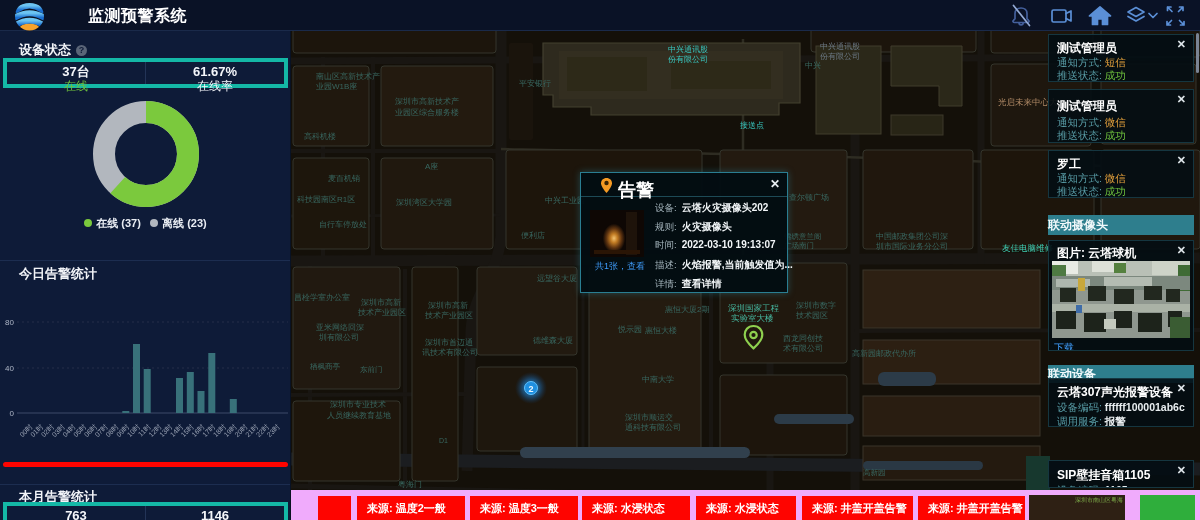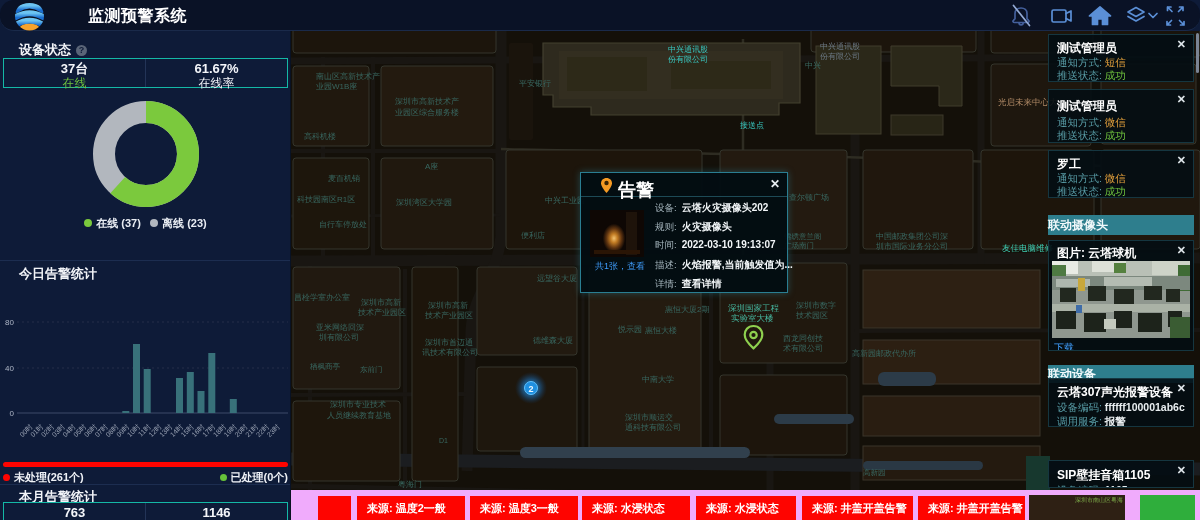--- a/index.html
+++ b/index.html
@@ -1,28 +1,28 @@
 <!DOCTYPE html>
 <html lang="zh"><head>
 <meta charset="utf-8">
 <title>监测预警系统</title>
 <style>
 *{margin:0;padding:0;box-sizing:border-box;}
 html,body{width:1200px;height:520px;overflow:hidden;background:#0e1b38;font-family:"Liberation Sans",sans-serif;}
 #app{position:relative;width:1200px;height:520px;background:#0e1b38;}
 .abs{position:absolute;}
 
-#hdr{position:absolute;left:0;top:0;width:1200px;height:31px;background:#0a1226;border-bottom:1px solid #1a2a4a;border-radius:14px;}
+#hdr{position:absolute;left:0;top:0;width:1200px;height:31px;background:#0a1226;border-bottom:1px solid #1a2a4a;}
 #hdr .ttl{position:absolute;left:88px;top:6px;font-size:16px;font-weight:bold;color:#fff;letter-spacing:0.5px;}
 
 #lp{position:absolute;left:0;top:31px;width:291px;height:489px;background:#0e1b38;border-right:1px solid #091223;overflow:hidden;}
 .sect{position:absolute;left:0;width:291px;}
 .stitle{position:absolute;left:19px;font-size:13px;font-weight:bold;color:#f2f4f8;}
 .qmark{display:inline-block;width:11px;height:11px;border-radius:50%;background:#5a6578;color:#0e1b38;font-size:9px;font-weight:bold;text-align:center;line-height:11px;vertical-align:1px;margin-left:5px;}
-.stbl{position:absolute;border:1px solid #14b8a6;display:flex;}
+.stbl{position:absolute;border:4px solid #14b8a6;display:flex;}
 .stbl .col{flex:1;text-align:center;border-left:1px solid #233457;padding-top:3px;}
 .stbl .col:first-child{border-left:none;}
 .stbl .v{font-size:13px;line-height:13px;font-weight:bold;color:#f4f6fa;}
 .stbl .l{font-size:12px;line-height:12px;margin-top:2px;}
 .green{color:#6fc23d;}
 .orange{color:#e6a23c;}
 .white{color:#f4f6fa;}
 .legend{position:absolute;width:291px;text-align:center;font-size:11px;color:#e8ecf2;font-weight:bold;}
 .dot{display:inline-block;width:8px;height:8px;border-radius:50%;margin-right:4px;vertical-align:0px;}
 
@@ -324,24 +324,20 @@
 <text transform="translate(237.2,111) rotate(-45)" text-anchor="end">19时</text>
 <text transform="translate(248.0,111) rotate(-45)" text-anchor="end">20时</text>
 <text transform="translate(258.8,111) rotate(-45)" text-anchor="end">21时</text>
 <text transform="translate(269.5,111) rotate(-45)" text-anchor="end">22时</text>
 <text transform="translate(280.2,111) rotate(-45)" text-anchor="end">23时</text>
 </g>
 </svg>
 
 <div class="abs" style="left:3px;top:431px;width:285px;height:5px;border-radius:3px;background:#fe0400"></div>
 
-<div class="abs" style="left:3px;top:439px;width:285px;font-size:11px;color:#eef1f6;font-weight:bold">
-<span><span class="dot" style="background:#fe0400;width:7px;height:7px"></span>未处理(261个)</span>
-<span style="float:right"><span class="dot" style="background:#67c23a;width:7px;height:7px"></span>已处理(0个)</span>
-</div>
 
 <div class="sect" style="top:453px;height:1px;border-top:1px solid #1c2d50"></div>
 <div class="stitle" style="top:457px">本月告警统计</div>
 
 <div class="stbl" style="left:3px;top:471px;width:285px;height:32px">
 <div class="col">
           <div class="v">763</div>
         </div>
 <div class="col">
           <div class="v">1146</div>

